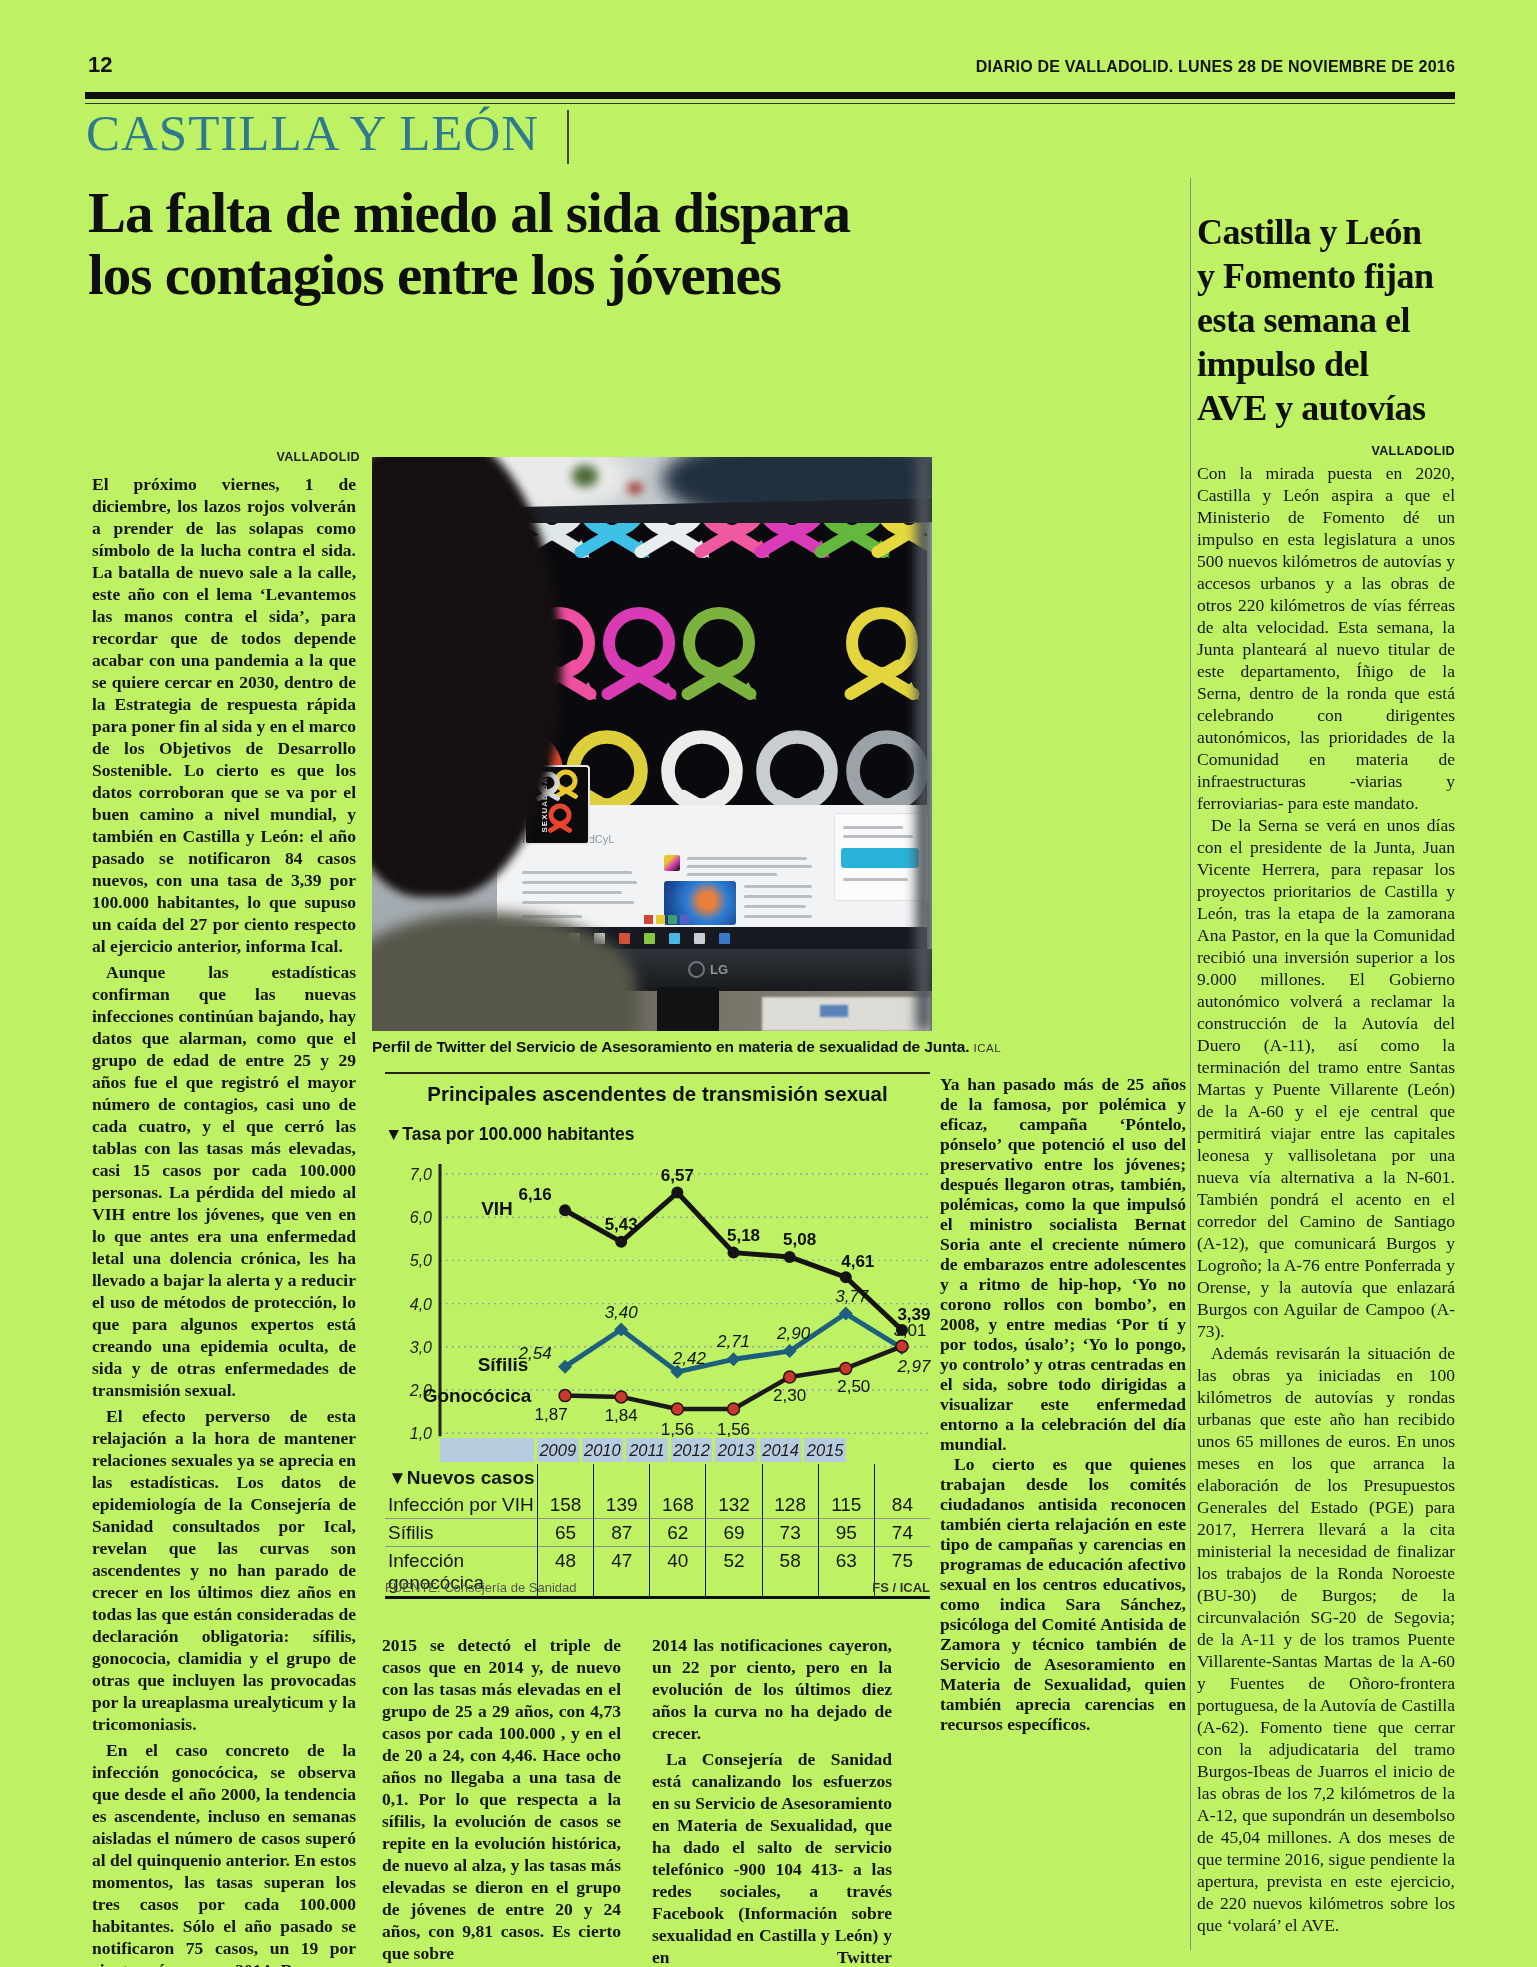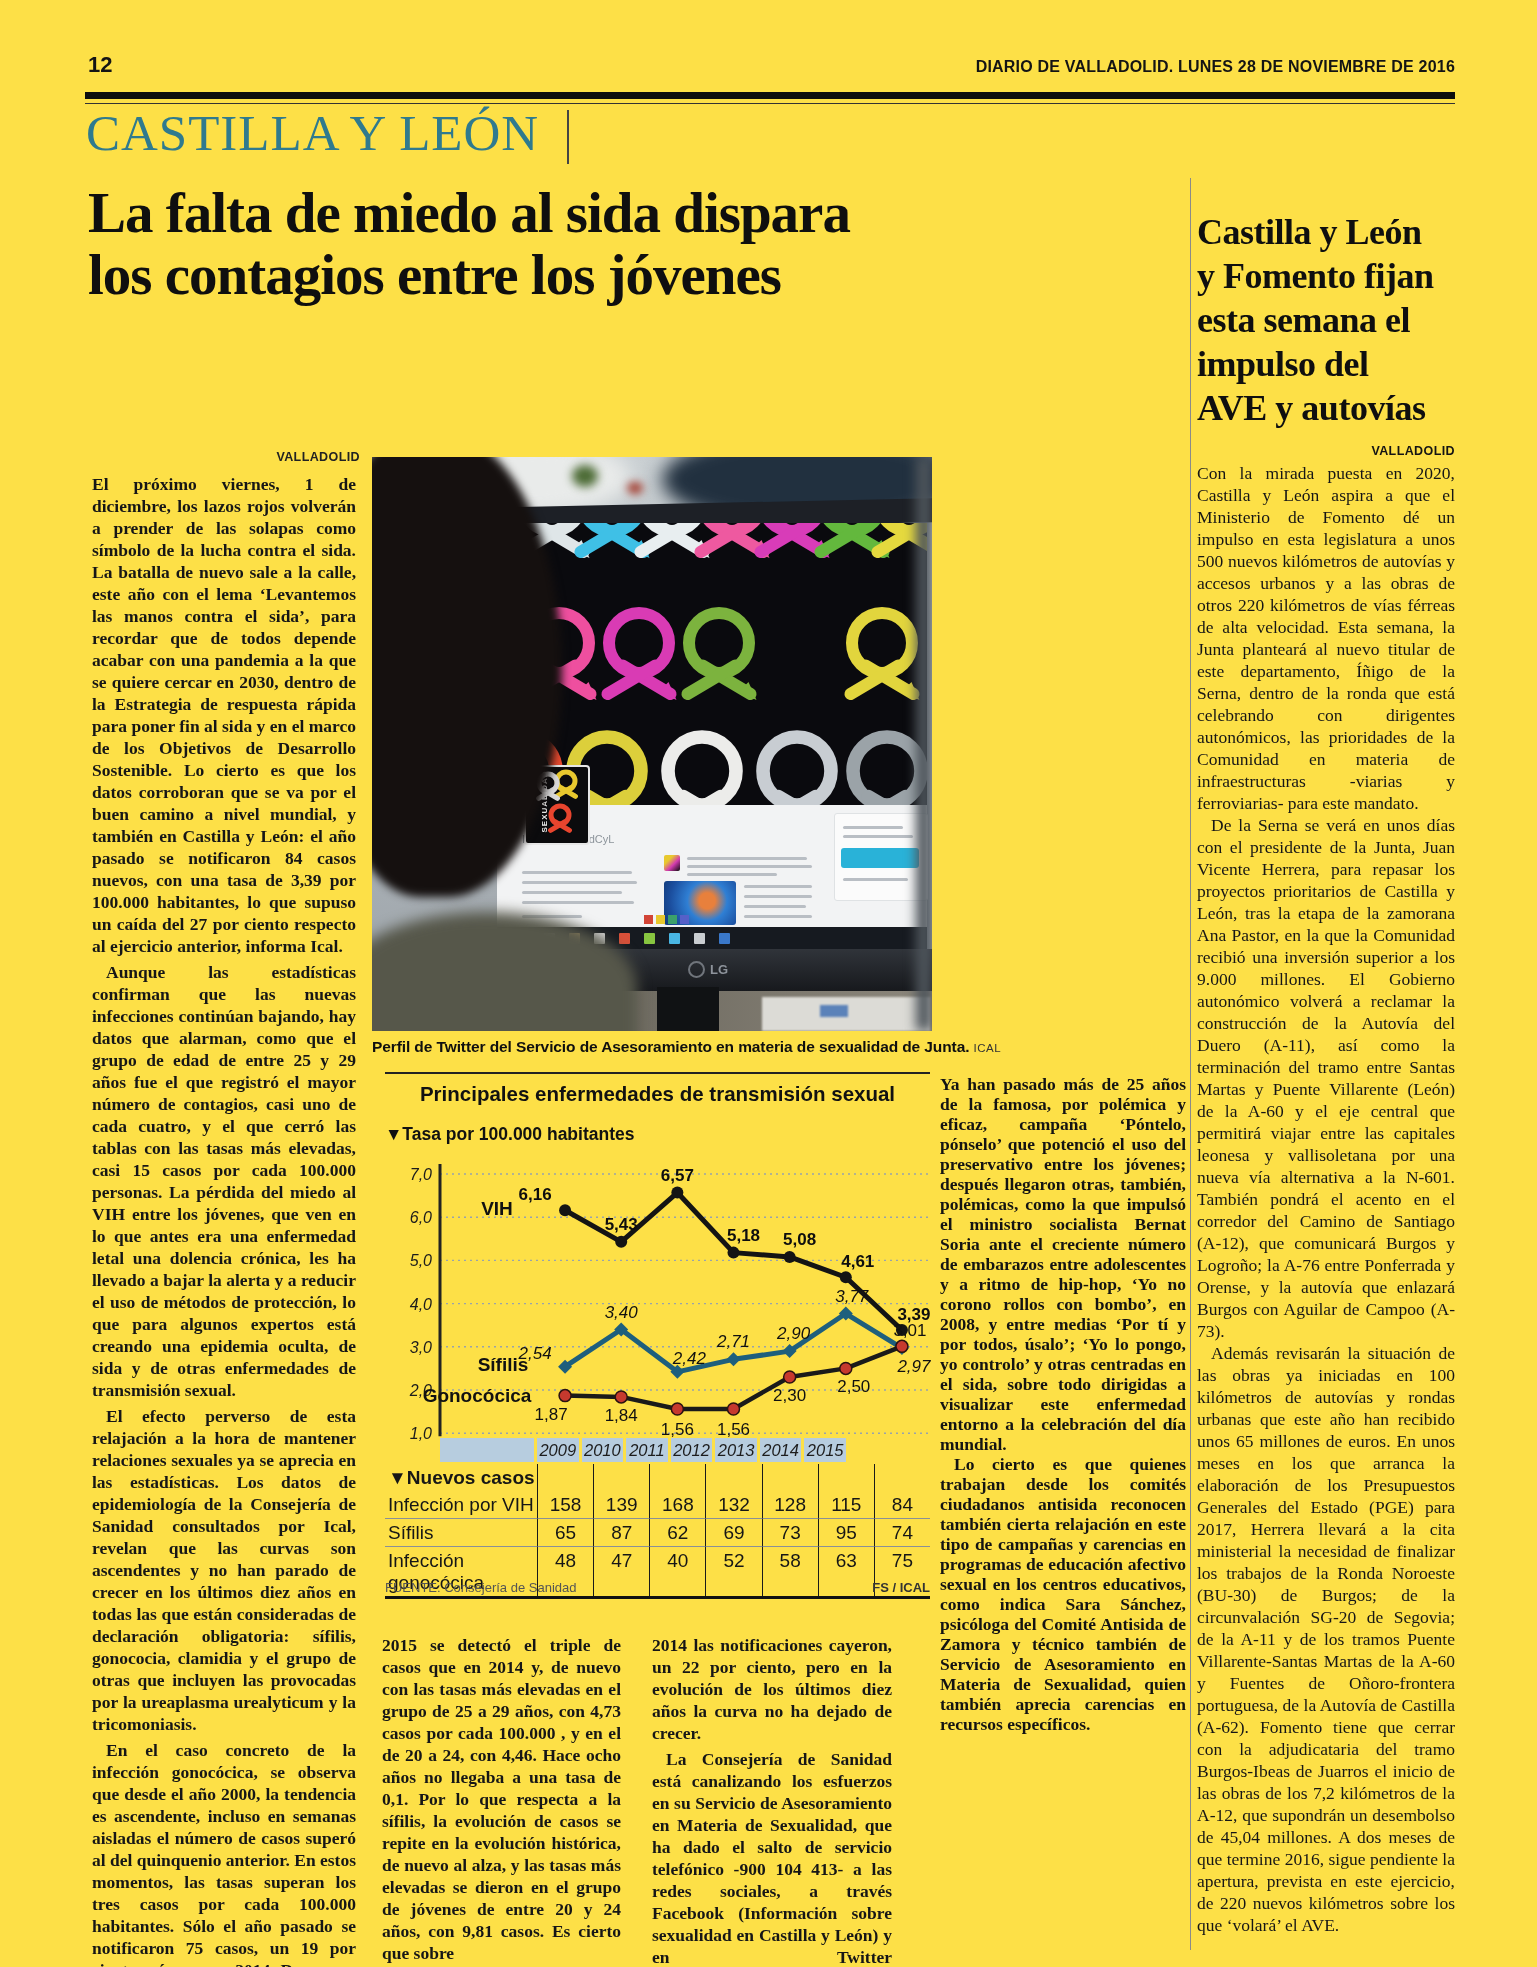--- a/index.html
+++ b/index.html
@@ -1,16 +1,16 @@
 <!DOCTYPE html>
 <html><head>
 <meta charset="utf-8">
 <style>
   html,body{margin:0;padding:0;background:#ffffff;}
-  .page{position:relative;width:1537px;height:1967px;background:#fde047;overflow:hidden;
+  .page{position:relative;width:1537px;height:1967px;background:#bef264;overflow:hidden;
         font-family:"Liberation Serif",serif;color:#141414;}
   
   .pagenum{position:absolute;left:88px;top:52px;font-family:"Liberation Sans",sans-serif;
            font-weight:bold;font-size:22px;}
   .masthead{position:absolute;right:82px;top:58px;font-family:"Liberation Sans",sans-serif;
             font-weight:bold;font-size:16px;letter-spacing:.2px;}
   .rule-thick{position:absolute;left:85px;top:92px;width:1370px;height:7px;background:#0d0d0d;}
   .rule-thin{position:absolute;left:85px;top:103px;width:1370px;height:1px;background:#333;}
   .section-title{position:absolute;left:86px;top:104px;font-family:"Liberation Serif",serif;
                  font-size:51px;letter-spacing:1px;color:#2f7a8e;font-weight:normal;}
@@ -337,21 +337,21 @@
     <div class="ph-shoulder"></div>
     <div class="ph-edge"></div>
   </div>
   <div class="caption">
     <span>Perfil de Twitter del Servicio de Asesoramiento en materia de sexualidad de Junta.</span>
     <span class="credit">ICAL</span>
   </div>
 
   <div class="chart-box">
     <div class="chart-rule"></div>
-    <div class="chart-title">Principales enfermedades de transmisión sexual</div>
+    <div class="chart-title">Principales ascendentes de transmisión sexual</div>
     <div class="chart-ylab">▼Tasa por 100.000 habitantes</div>
     <svg id="plot" width="545" height="300">
         <line x1="55" y1="26" x2="545" y2="26" stroke="#98a2ab" stroke-width="1.4" stroke-dasharray="2 4"></line>
         <text x="47" y="32" text-anchor="end" class="t-tick">7,0</text>
         <line x1="55" y1="69.2" x2="545" y2="69.2" stroke="#98a2ab" stroke-width="1.4" stroke-dasharray="2 4"></line>
         <text x="47" y="75.2" text-anchor="end" class="t-tick">6,0</text>
         <line x1="55" y1="112.4" x2="545" y2="112.4" stroke="#98a2ab" stroke-width="1.4" stroke-dasharray="2 4"></line>
         <text x="47" y="118.4" text-anchor="end" class="t-tick">5,0</text>
         <line x1="55" y1="155.60000000000002" x2="545" y2="155.60000000000002" stroke="#98a2ab" stroke-width="1.4" stroke-dasharray="2 4"></line>
         <text x="47" y="161.60000000000002" text-anchor="end" class="t-tick">4,0</text>

